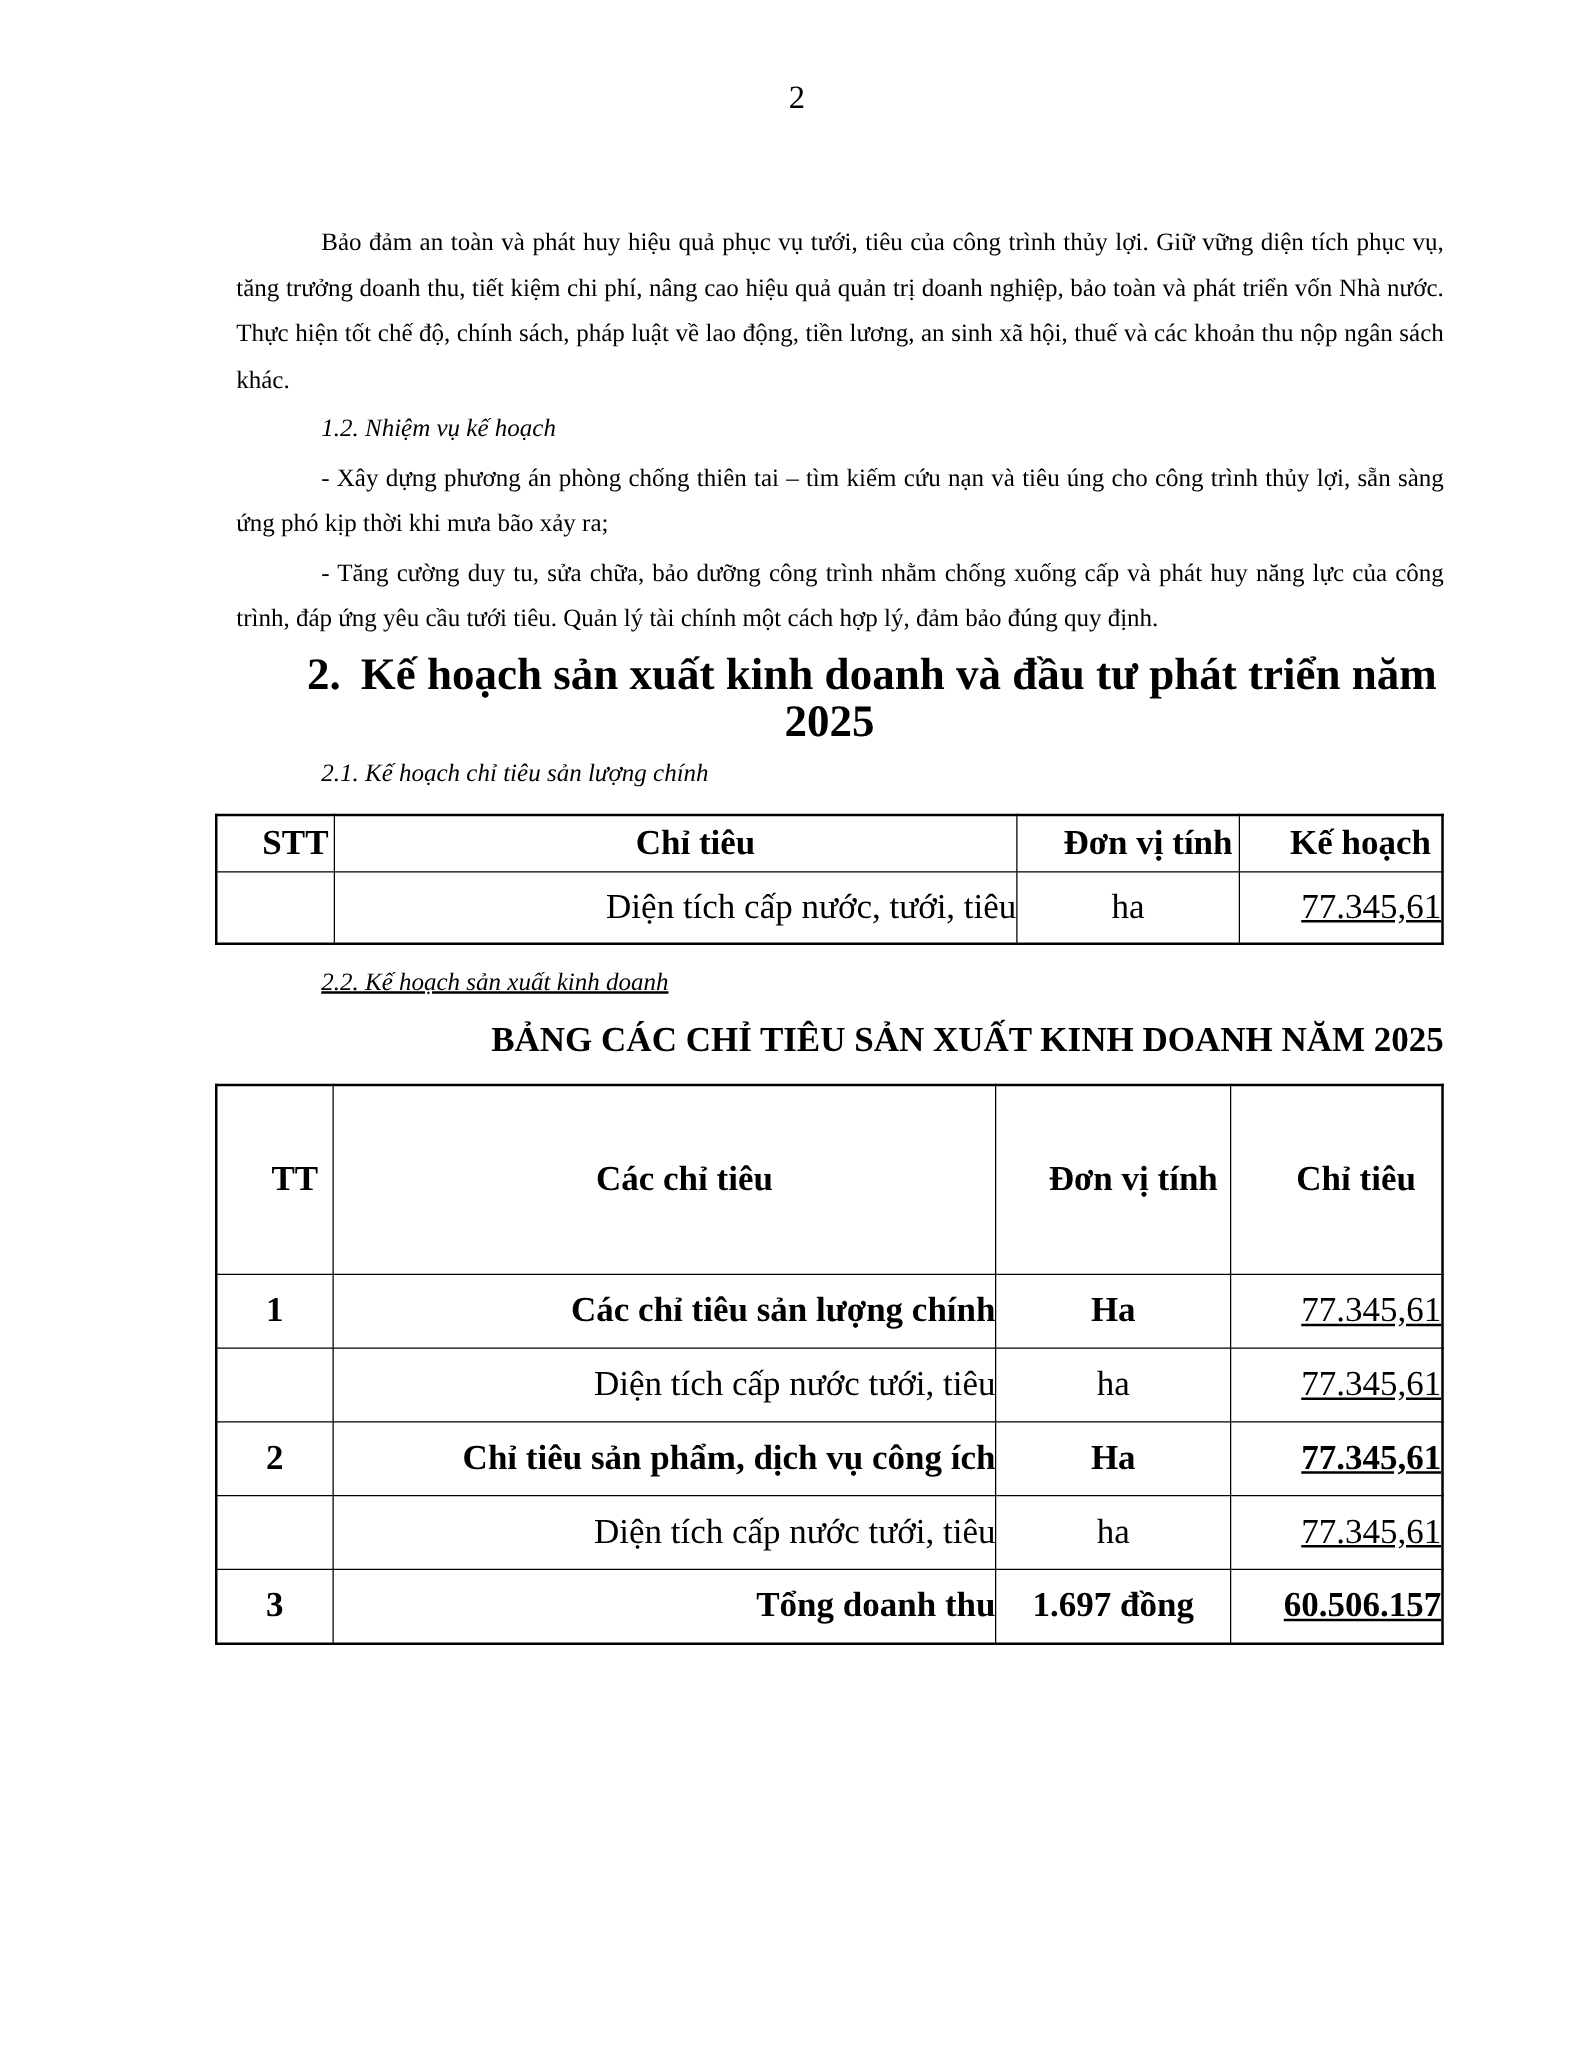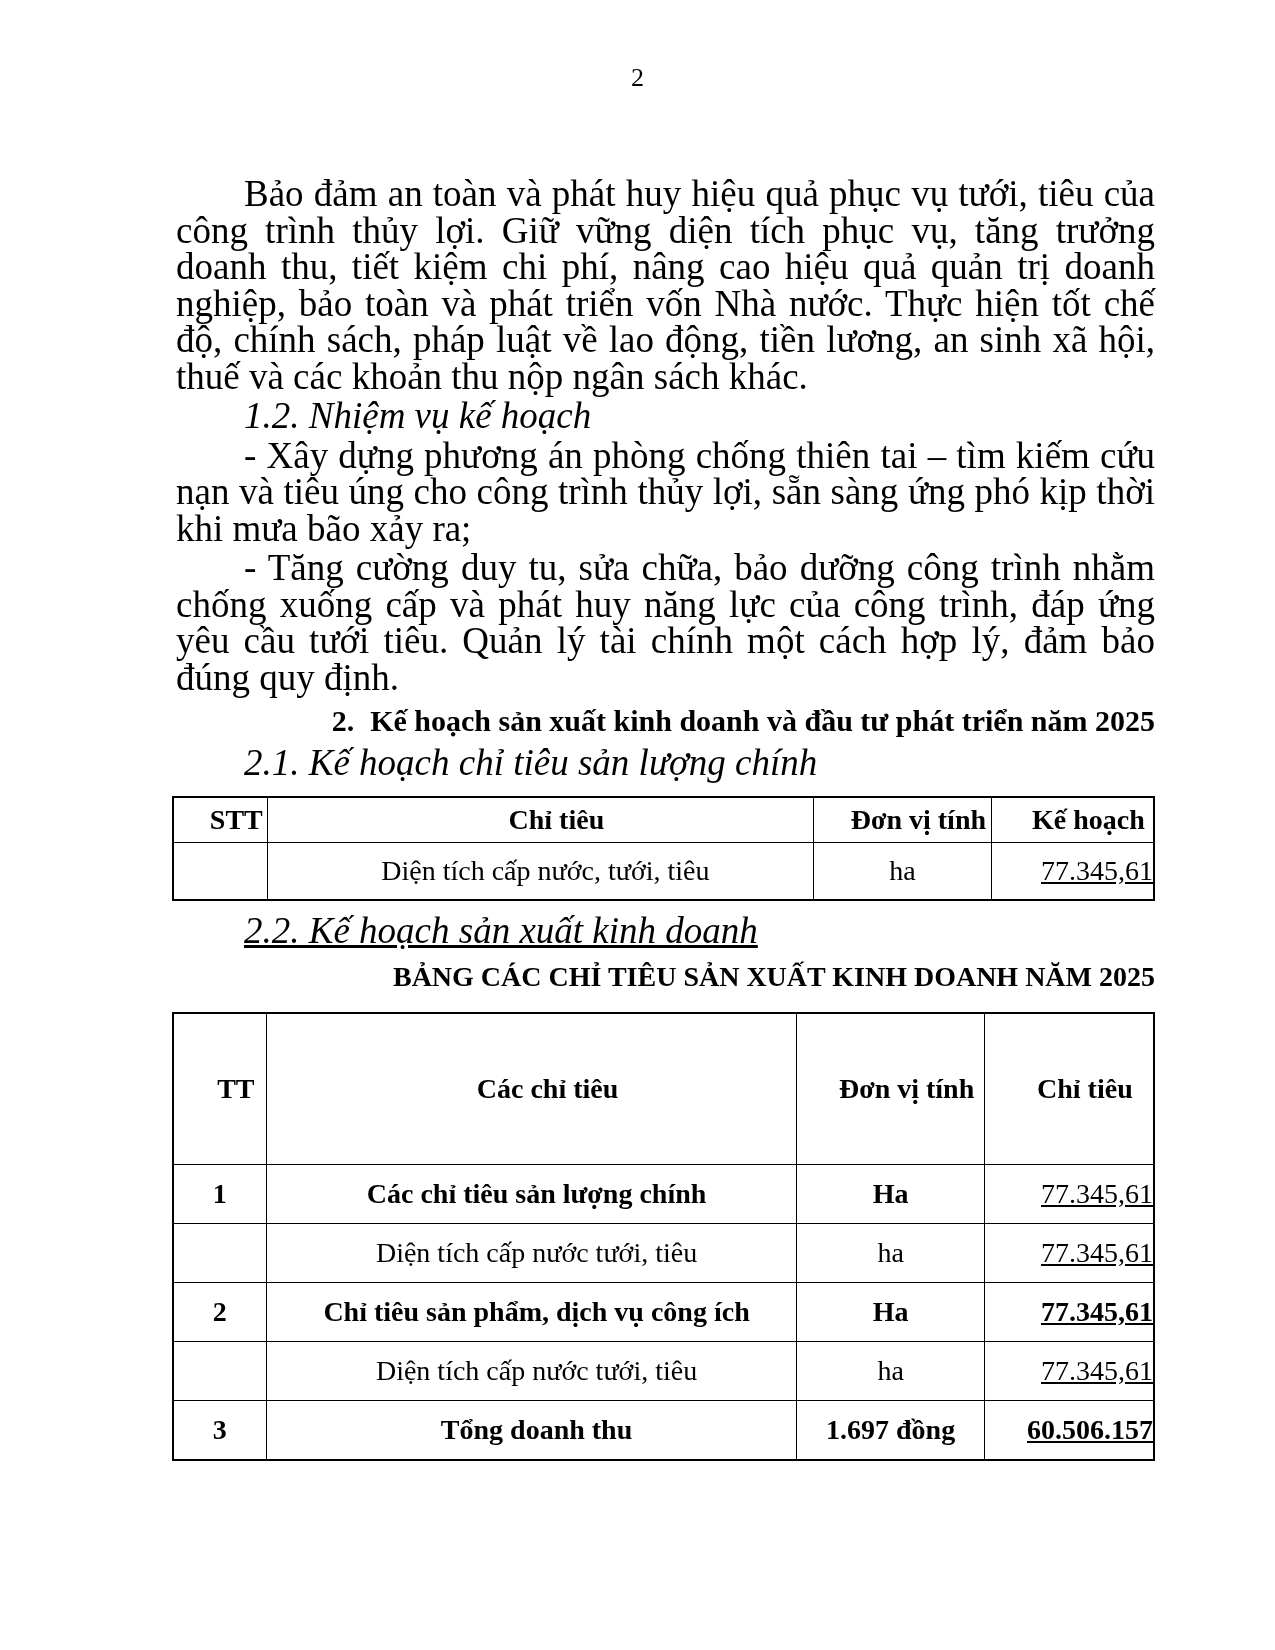--- a/index.html
+++ b/index.html
@@ -14,29 +14,29 @@
   }
   .page-number{
     position:absolute;top:62px;left:0;width:100%;
     text-align:center;font-size:26px;line-height:32px;
   }
   .content{
     position:absolute;left:172px;top:0;width:983px;
     padding-top:176px;
   }
   .content p{
-    margin:0 0 3px 4px;
-    font-size:37px;line-height:36.5px;
+    margin:0 0 3px 17px;
+    font-size:20px;line-height:36.5px;
     text-align:justify;
     text-indent:68px;
   }
   p.it{font-style:italic;text-align:left;}
   p.h2{
-    font-weight:bold;font-size:30px;line-height:38px;
-    margin:6px 0 5px 0;text-align:right;
+    font-weight:bold;font-size:36px;line-height:38px;
+    margin:6px 0 5px 0;text-align:center;
   }
   p.h2 .h2num{margin-right:16px;}
   p.bang{
     font-weight:bold;font-size:28px;
     text-align:right;text-indent:0;
     margin:10px 0 0 0;
   }
   table{
     border-collapse:collapse;
     width:100%;
@@ -44,21 +44,21 @@
     border:2px solid #000;
     font-size:28px;
   }
   th,td{
     border:1px solid #000;
     padding:0;
     vertical-align:middle;
     overflow:hidden;
   }
   th{font-weight:bold;text-align:center;padding-left:32px;}
-  td.l{text-align:center;padding-left:10px;}
+  td.l{text-align:right;padding-left:10px;}
   td.c{text-align:center;}
   td.r{text-align:right;text-decoration:underline;}
   .b{font-weight:bold;}
   table.t1{margin:14px 0 0 0;}
   table.t1 th{height:44px;}
   table.t1 td{height:56px;}
   p.h22{margin-top:12px;text-decoration:underline;}
   table.t2{margin:16px 0 0 0;}
   table.t2 th{height:150px;}
   table.t2 td{height:58px;}

